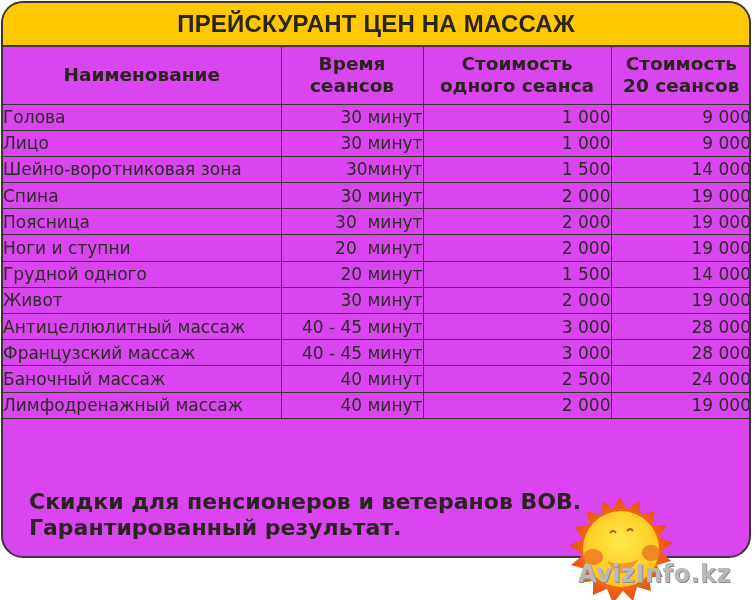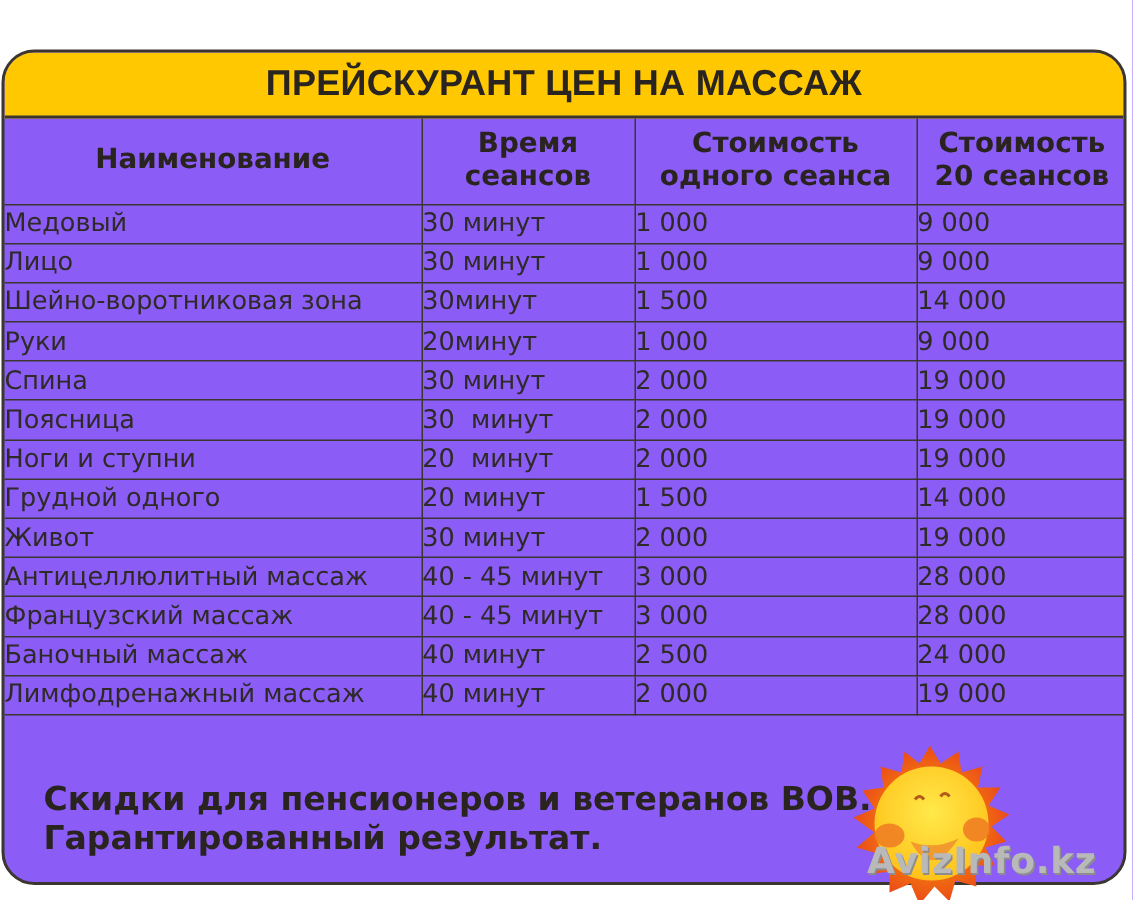--- a/index.html
+++ b/index.html
@@ -2,23 +2,22 @@
 <html><head>
 <meta charset="utf-8">
 <style>
   html, body { margin: 0; padding: 0; }
   body {
     width: 755px; height: 600px; background: #ffffff; position: relative; overflow: hidden;
     font-family: "DejaVu Sans", "Liberation Sans", sans-serif; color: #2b2623;
   }
   .card {
     position: absolute; left: 1px; top: 1px; width: 750px; height: 557px;
-    border: 2px solid #3b3630; border-radius: 22px; background: #8b5cf6; overflow: hidden;
+    border: 2px solid #3b3630; border-radius: 22px; background: #d946ef; overflow: hidden;
     box-sizing: border-box;
-    margin-top: 32px;
   }
   .title-band {
     position: absolute; left: 0; top: 0; right: 0; height: 42px;
     background: #ffc800; border-bottom: 2px solid #3b3630;
     display: flex; align-items: center; justify-content: center;
   }
   .title-band span {
     font-family: "Liberation Sans", sans-serif; font-weight: bold; font-size: 24px; letter-spacing: 0.2px; color: #2a2420;
   }
   table.price {
@@ -31,21 +30,21 @@
   table.price tr > *:last-child { border-right: none; }
   table.price thead tr:first-child th { border-top: none; }
   table.price th {
     height: 57px; font-weight: bold; font-size: 18.5px; line-height: 22px; color: #2a2420;
   }
   th.col-name { text-align: center; padding-right: 32px; }
   table.price td {
     height: 26.2px; font-size: 17px; color: #2e2a27; line-height: 24px;
   }
   td.name { padding-left: 10px; text-align: left; white-space: nowrap; }
-  td.c { text-align: left; white-space: nowrap; }
+  td.c { text-align: right; white-space: nowrap; }
   .footer {
     position: absolute; left: 26px; top: 486px; font-weight: bold; font-size: 22px; line-height: 26px; color: #2a2420;
   }
   .sun { position: absolute; left: 555px; top: 495px; width: 130px; height: 110px; }
   .watermark {
     position: absolute; left: 578px; top: 560px; font-family: "DejaVu Sans", sans-serif; font-weight: bold;
     font-size: 24px; color: #b9b9b9; letter-spacing: 0.5px;
     text-shadow: 1px 1px 0 #8d8d8d;
   }
 </style>
@@ -67,42 +66,36 @@
     <thead>
       <tr>
         <th class="col-name"><span>Наименование</span></th>
         <th><span>Время</span><br><span>сеансов</span></th>
         <th><span>Стоимость</span><br><span>одного сеанса</span></th>
         <th><span>Стоимость</span><br><span>20 сеансов</span></th>
       </tr>
     </thead>
     <tbody>
       <tr>
-          <td class="name">Медовый</td>
+          <td class="name">Голова</td>
           <td class="c">30 минут</td>
           <td class="c">1 000</td>
           <td class="c">9 000</td>
         </tr>
       <tr>
           <td class="name">Лицо</td>
           <td class="c">30 минут</td>
           <td class="c">1 000</td>
           <td class="c">9 000</td>
         </tr>
       <tr>
           <td class="name">Шейно-воротниковая зона</td>
           <td class="c">30минут</td>
           <td class="c">1 500</td>
           <td class="c">14 000</td>
-        </tr>
-      <tr>
-          <td class="name">Руки</td>
-          <td class="c">20минут</td>
-          <td class="c">1 000</td>
-          <td class="c">9 000</td>
         </tr>
       <tr>
           <td class="name">Спина</td>
           <td class="c">30 минут</td>
           <td class="c">2 000</td>
           <td class="c">19 000</td>
         </tr>
       <tr>
           <td class="name">Поясница</td>
           <td class="c" style="white-space:pre">30  минут</td>

